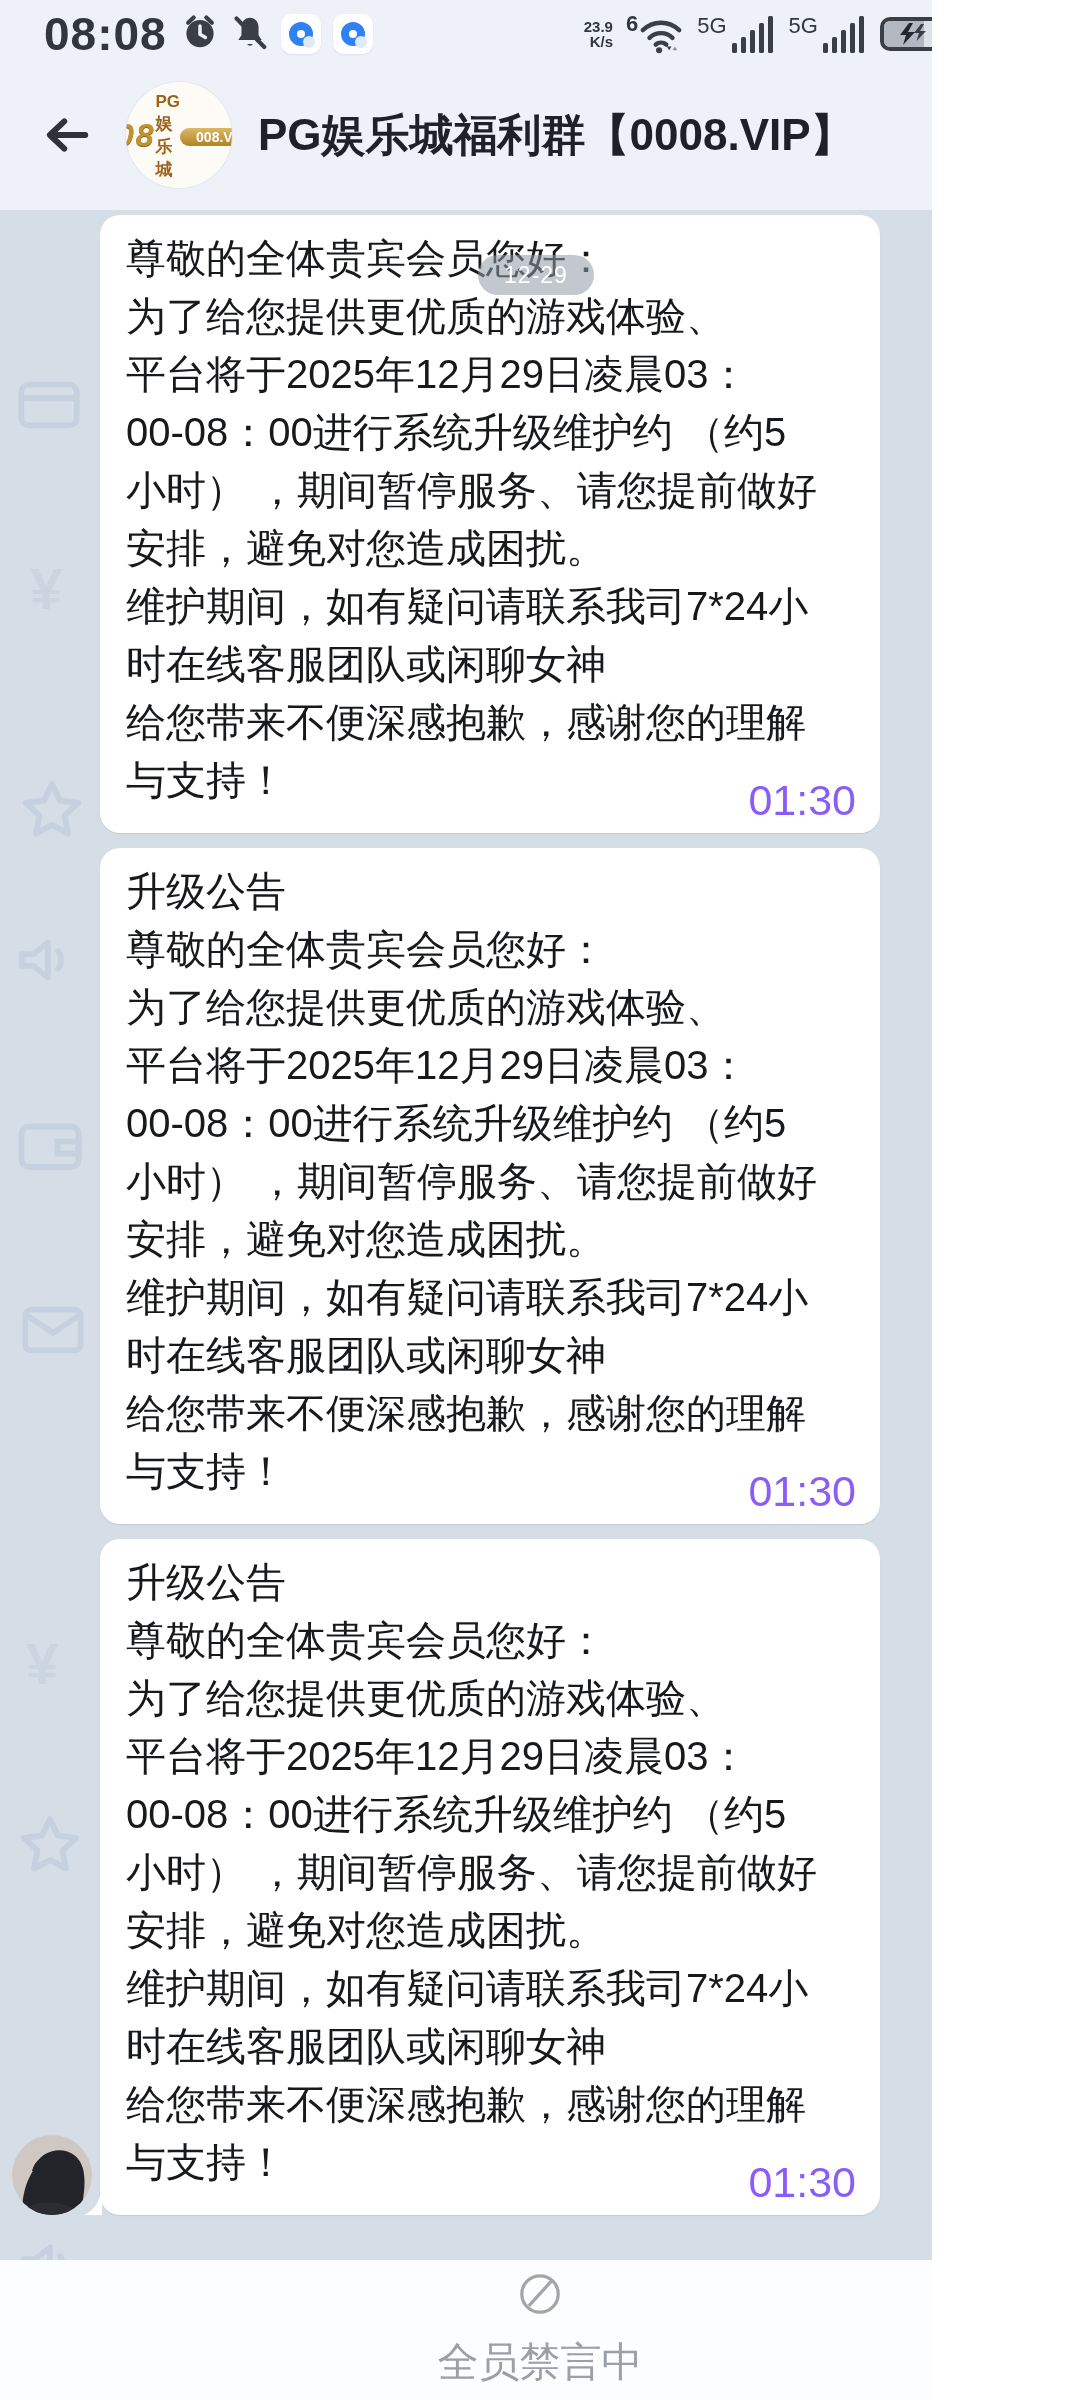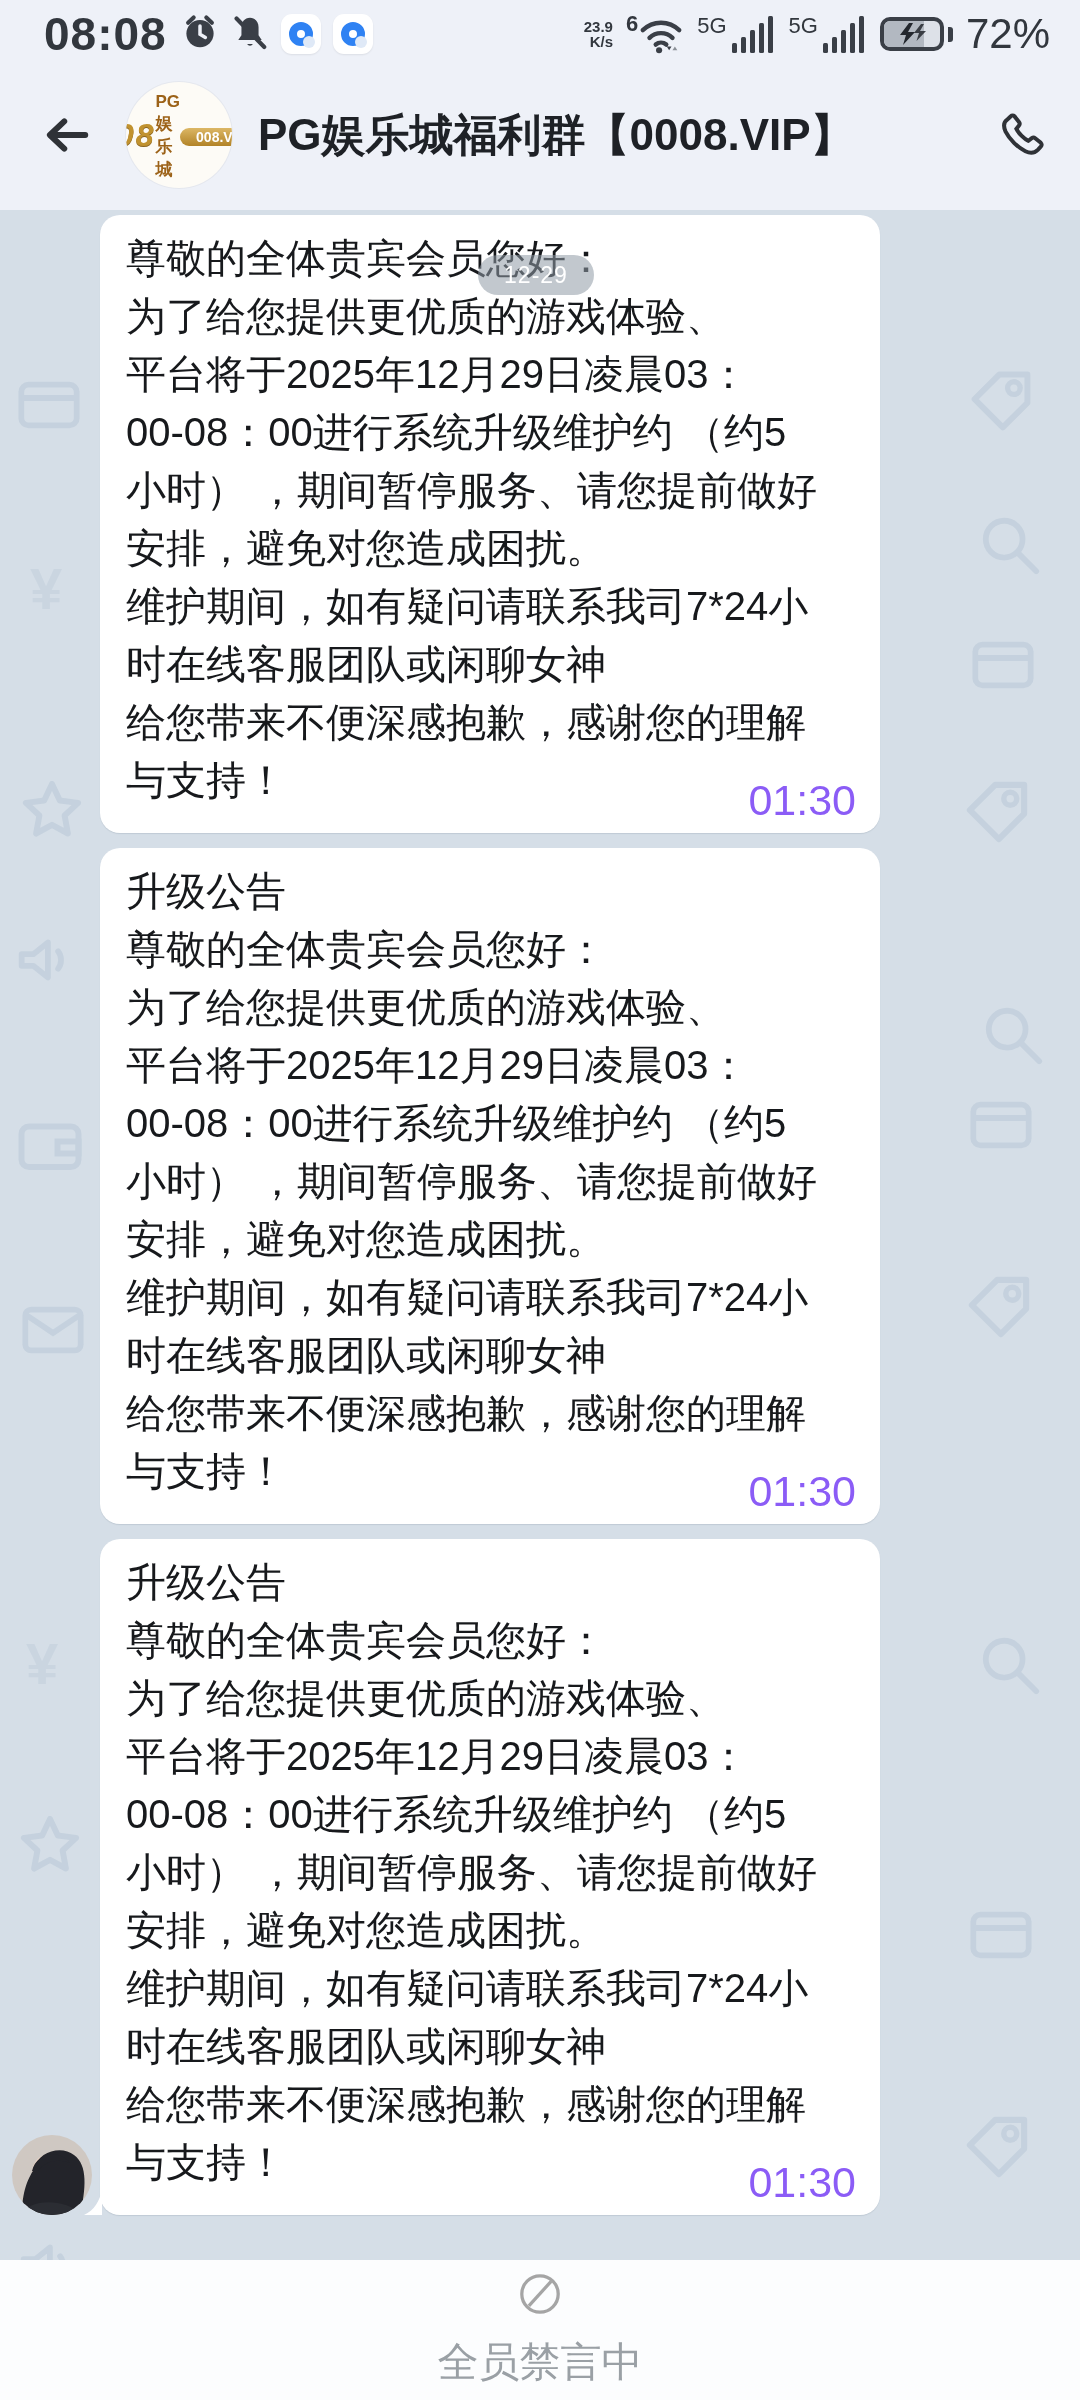--- a/index.html
+++ b/index.html
@@ -1,18 +1,18 @@
 <!DOCTYPE html>
 <html><head>
 <meta charset="utf-8">
 <style>
   * { margin:0; padding:0; box-sizing:border-box; }
   html,body { width:1080px; }
   body { font-family:"Liberation Sans","DejaVu Sans",sans-serif; }
-  .screen { position:relative; width:1080px; height:2400px; overflow:hidden; background:#eef1f8; }
+  .screen { position:relative; width:932px; height:2400px; overflow:hidden; background:#eef1f8; }
 
   
   .statusbar { position:absolute; top:0; left:0; width:1080px; height:60px;
     display:flex; align-items:center; padding:8px 30px 0 44px; color:#32373e; }
   .sb-time { font-size:46px; font-weight:600; letter-spacing:1px; }
   .sb-left { display:flex; align-items:center; gap:12px; margin-left:14px; }
   .sb-spacer { flex:1; }
   .sb-right { display:flex; align-items:center; gap:13px; }
   .appicon { width:40px; height:40px; background:#fff; border-radius:11px;
     display:flex; align-items:center; justify-content:center; box-shadow:0 1px 2px rgba(0,0,0,.08); position:relative; }

